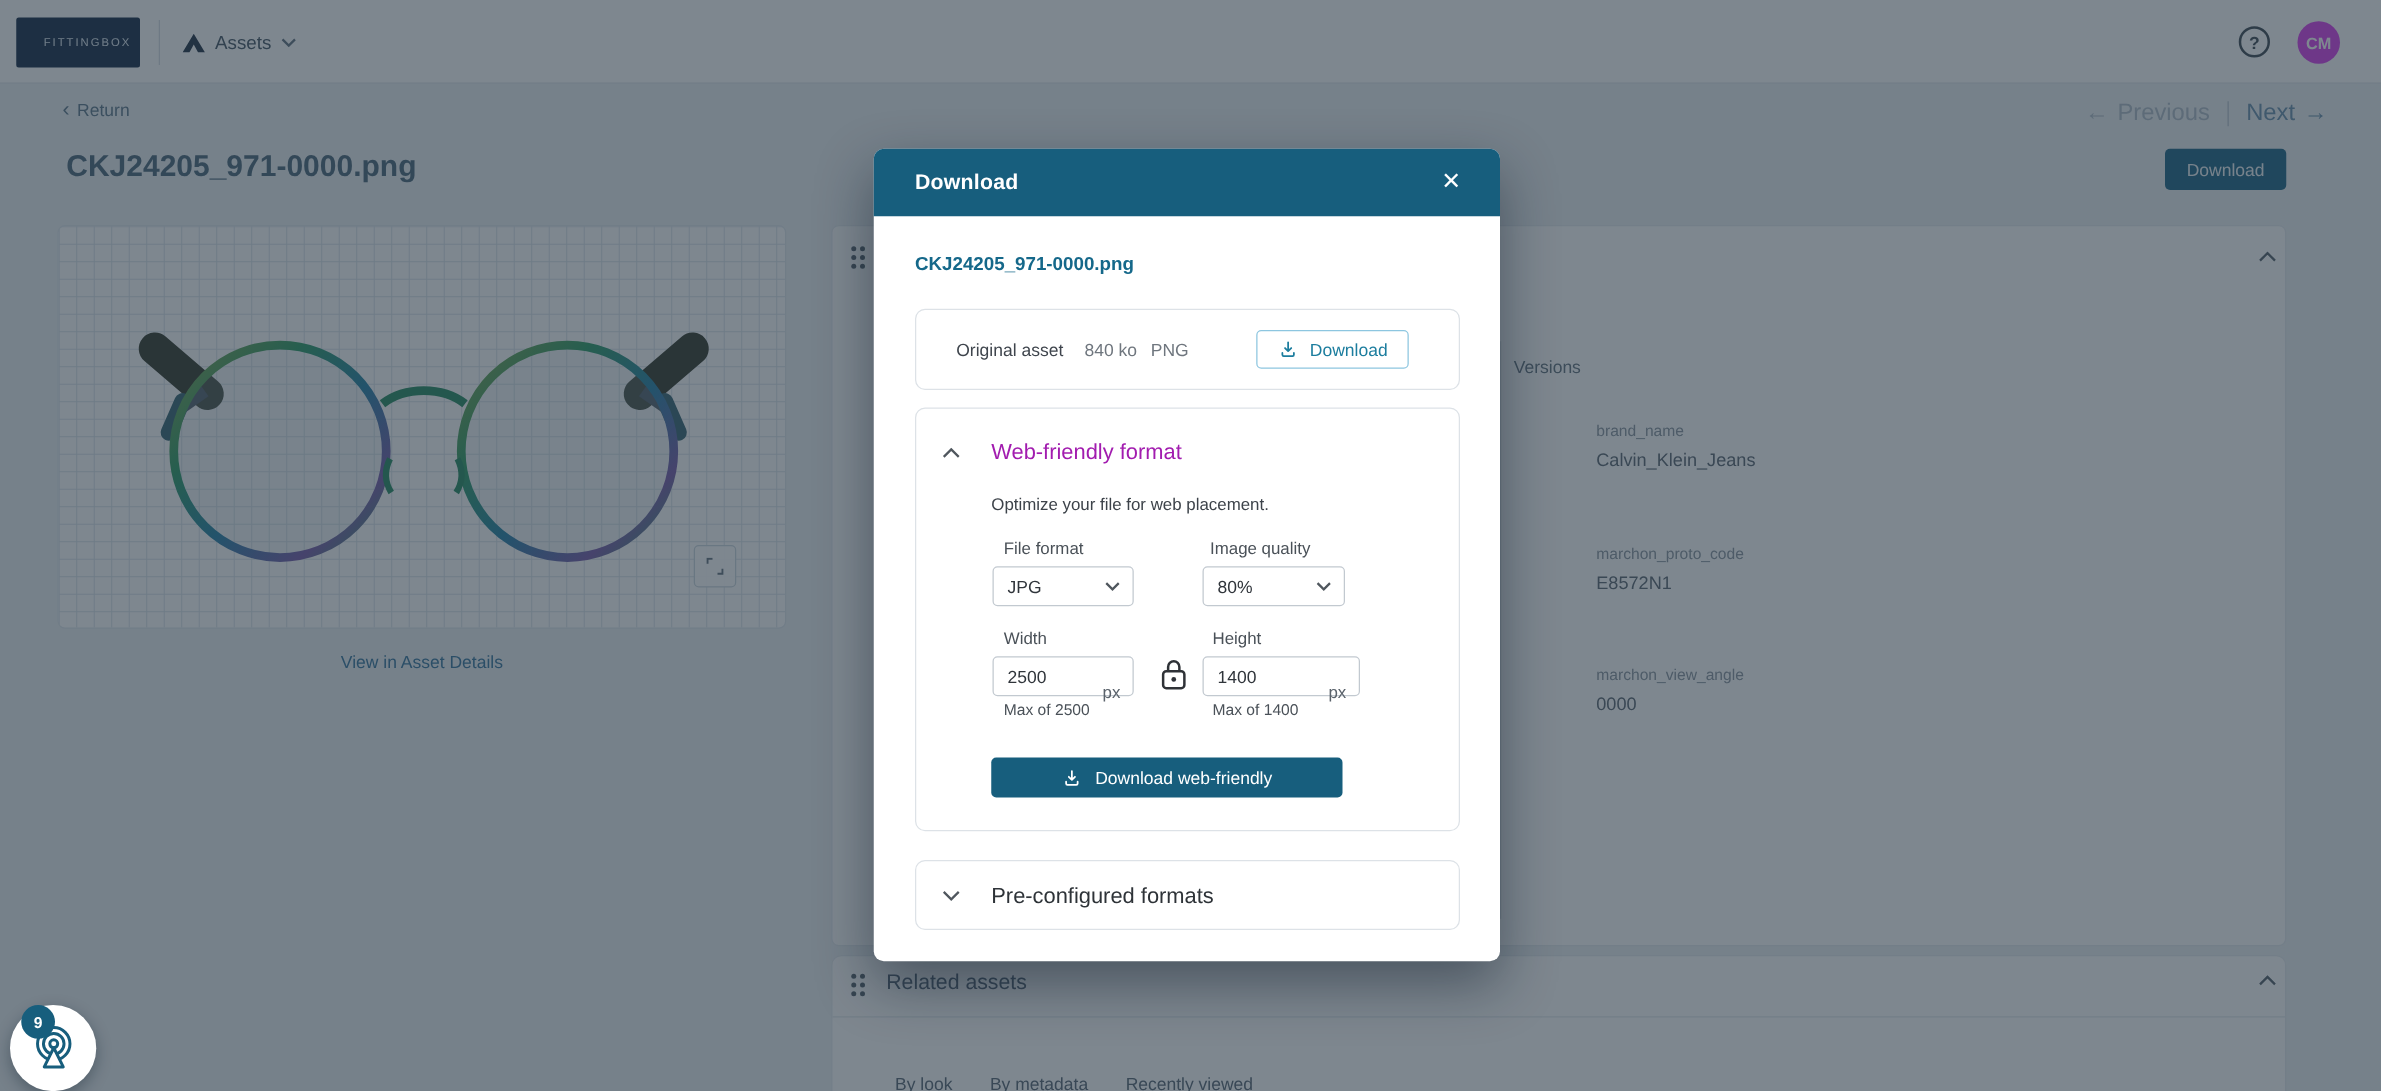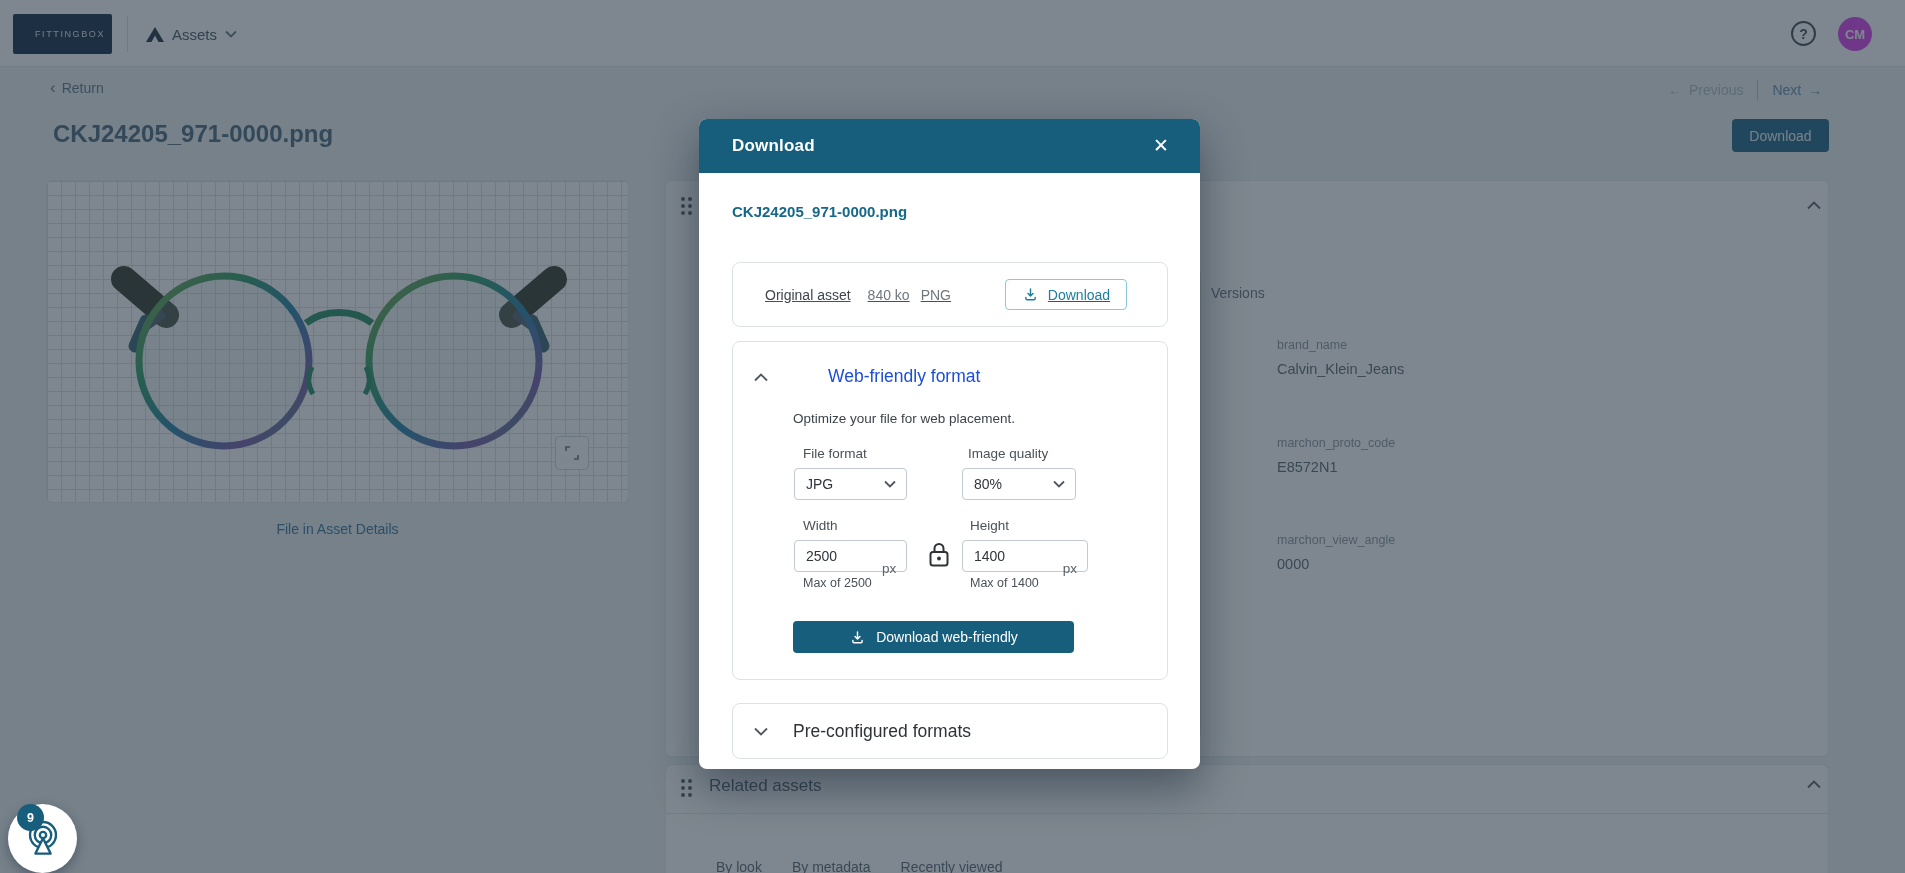--- a/index.html
+++ b/index.html
@@ -22,21 +22,21 @@
   .search-wrap { position:absolute; left:863px; top:19px; width:310px; height:30px; }
   .search-wrap input { width:100%; height:100%; border:1px solid #c5cfd7; border-radius:3px; padding:0 32px 0 10px; font-size:14px; color:#42525f; background:#fff; outline:none; font-family:"Liberation Sans", sans-serif; }
   .search-wrap input::placeholder { color:#8b98a3; }
   .search-icon { position:absolute; right:8px; top:7px; }
   .help-btn { position:absolute; left:1791px; top:21px; width:25px; height:25px; border:2px solid #47525c; border-radius:50%; display:flex; align-items:center; justify-content:center; font-size:14px; font-weight:bold; color:#47525c; cursor:pointer; }
   .avatar { position:absolute; left:1838px; top:17px; width:34px; height:34px; border-radius:50%; background:#d946ef; color:#fff; font-size:13px; font-weight:bold; display:flex; align-items:center; justify-content:center; cursor:pointer; }
 
   
   .return-link { position:absolute; left:50px; top:80px; display:flex; align-items:center; gap:6px; font-size:14px; color:#647e90; cursor:pointer; z-index:1; }
   .return-link .chev { font-size:17px; line-height:14px; color:#647e90; }
-  .pager { position:absolute; top:80px; left:1668px; display:flex; align-items:center; gap:14px; font-size:14px; z-index:1; }
+  .pager { position:absolute; top:80px; left:1668px; display:flex; align-items:center; gap:14px; font-size:19px; z-index:1; }
   .pager .prev { color:#b2bfca; display:flex; gap:7px; align-items:center; cursor:default; }
   .pager .sep { width:1px; height:20px; background:#b9c4ce; }
   .pager .next { color:#6f94b0; display:flex; gap:7px; align-items:center; cursor:pointer; }
 
   .page-title { position:absolute; left:53px; top:120px; font-size:24px; font-weight:bold; color:#536e80; z-index:1; }
   .page-download { position:absolute; left:1732px; top:119px; width:97px; height:33px; background:#276c8c; border:none; border-radius:4px; color:#eef3f6; font-size:14px; cursor:pointer; z-index:1; font-family:"Liberation Sans", sans-serif; }
 
   
   .preview-card { position:absolute; left:46px; top:180px; width:583px; height:323px; background-color:#fff;
     background-image:linear-gradient(#dbe3ea 1px, transparent 1px), linear-gradient(90deg, #dbe3ea 1px, transparent 1px);
@@ -68,29 +68,29 @@
 
   
   .overlay { position:absolute; inset:0; background:rgba(28,44,58,0.57); z-index:40; }
   .modal { position:absolute; left:699px; top:119px; width:501px; height:650px; background:#fff; border-radius:8px; box-shadow:0 18px 45px rgba(10,25,40,0.45); z-index:50; }
   .modal-header { height:54px; background:#175e7d; border-radius:8px 8px 0 0; display:flex; align-items:center; padding-left:33px; position:relative; }
   .modal-title { color:#ffffff; font-size:17px; font-weight:bold; letter-spacing:0.2px; }
   .modal-close { position:absolute; right:26px; top:14px; color:#fff; font-size:19px; line-height:26px; width:26px; text-align:center; cursor:pointer; }
   .modal-body { padding:30px 32px 0 33px; }
   .modal-filename { font-size:15px; font-weight:bold; color:#15688a; }
 
-  .orig-box { margin-top:42px; height:65px; border:1px solid #dde2e7; border-radius:8px; display:flex; align-items:center; padding:0 40px 0 32px;text-decoration:underline; }
+  .orig-box { margin-top:27px; height:65px; border:1px solid #dde2e7; border-radius:8px; display:flex; align-items:center; padding:0 40px 0 32px; }
   .orig-box .olabel { font-size:14px; color:#3f454d; }
   .orig-box .osize { font-size:14px; color:#6f767e; margin-left:17px; }
   .orig-box .oformat { font-size:14px; color:#6f767e; margin-left:11px; }
   .btn-outline { margin-left:auto; width:122px; height:31px; border:1px solid #8dc6e0; background:#fff; border-radius:4px; color:#1c7d9e; font-size:14px; display:flex; align-items:center; justify-content:center; gap:9px; cursor:pointer; font-family:"Liberation Sans", sans-serif; }
 
   .web-box { margin-top:14px; height:339px; border:1px solid #dde2e7; border-radius:8px; position:relative; }
   .web-box .sec-chevron { position:absolute; left:21px; top:31px; cursor:pointer; }
-  .sec-title { position:absolute; left:60px; top:24px; font-size:17.5px; color:#1d4ed8;margin-left:35px; }
+  .sec-title { position:absolute; left:60px; top:24px; font-size:17.5px; color:#a21caf; }
   .sec-subtitle { position:absolute; left:60px; top:69px; font-size:13.5px; color:#3d434a; }
   .fld-label { position:absolute; font-size:13.5px; color:#4a5158; }
   .select { position:absolute; width:113px; height:32px; border:1px solid #c2c9d0; border-radius:4px; background:#fff; display:flex; align-items:center; justify-content:space-between; padding:0 10px 0 11px; font-size:14px; color:#30353b; cursor:pointer; }
   .dim-input { position:absolute; width:113px; height:32px; border:1px solid #c2c9d0; border-radius:4px; background:#fff; display:flex; align-items:center; padding:0 10px 0 11px; }
   .dim-input input { width:62px; border:none; outline:none; font-size:14px; color:#30353b; font-family:"Liberation Sans", sans-serif; }
   .dim-input .unit { margin-left:auto; font-size:13.5px; color:#5a626b;margin-top:24px; }
   .max-note { position:absolute; font-size:12.5px; color:#4a5158; }
   .lock-btn { position:absolute; left:194px; top:199px; width:24px; height:30px; background:none; border:none; cursor:pointer; padding:0; }
   .btn-primary { position:absolute; left:60px; top:279px; width:281px; height:32px; background:#175e7d; border:none; border-radius:4px; color:#fff; font-size:14px; display:flex; align-items:center; justify-content:center; gap:10px; cursor:pointer; font-family:"Liberation Sans", sans-serif; }
 
@@ -168,21 +168,21 @@
     <path d="M 204 104 C 222 90 252 90 270 104" fill="none" stroke="#2f9068" stroke-width="7"></path>
     <path d="M 210 148 q -7 14 1 27" fill="none" stroke="#2f9068" stroke-width="5"></path>
     <path d="M 264 148 q 7 14 -1 27" fill="none" stroke="#2f9068" stroke-width="5"></path>
   </svg>
   <div class="expand-btn">
     <svg width="14" height="14" viewBox="0 0 14 14">
         <path d="M1 5 V1 H5 M9 13 H13 V9" fill="none" stroke="#6b7884" stroke-width="1.6"></path>
       </svg>
   </div>
 </div>
-<div class="view-details">File in Asset Details</div>
+<div class="view-details">View in Asset Details</div>
 
 <section class="info-panel">
   <div class="drag-dots">
       <i></i>
       <i></i>
       <i></i>
       <i></i>
       <i></i>
       <i></i>
     </div>

